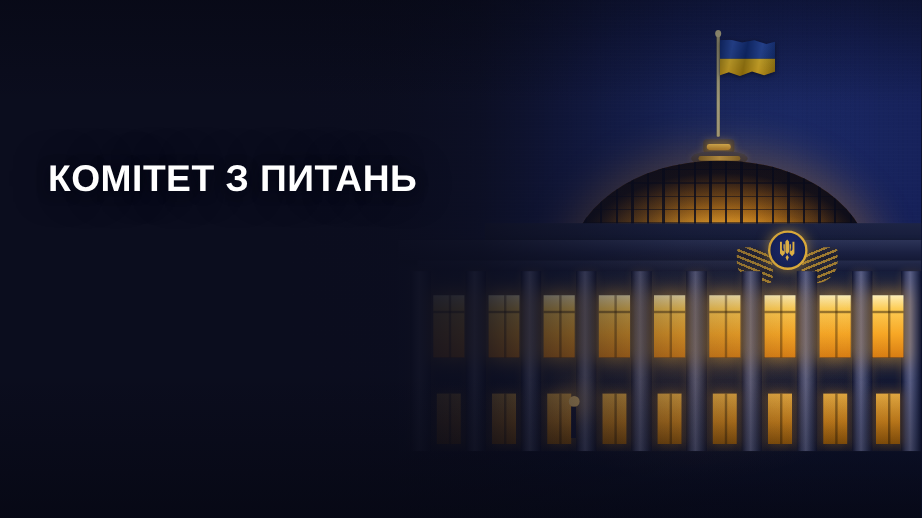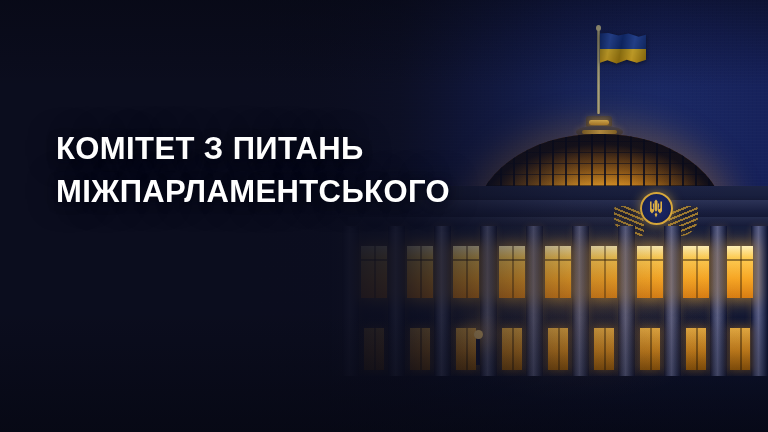--- a/index.html
+++ b/index.html
@@ -241,21 +241,20 @@
   .logo-mark { width:19px; height:23px; margin-left:7px; display:block; }
   .logo-text {
     font-size:21px; font-weight:bold; color:#ffffff;
     letter-spacing:1.2px; line-height:1;
   }
 
   .title {
     position:absolute; left:40px; top:127px;
     z-index:6;
     width:600px;
-    margin-left:16px;
   }
   .title-line {
     font-size:31px;
     font-weight:bold;
     color:#ffffff;
     letter-spacing:.4px;
     line-height:43px;
     white-space:nowrap;
     text-shadow:0 2px 10px rgba(4,6,18,.85), 0 0 28px rgba(4,6,18,.6);
   }
@@ -345,16 +344,15 @@
     <div class="lamp-post"></div>
     <div class="glow-haze"></div>
   </div>
 
   <div class="scrim"></div>
   <div class="vignette"></div>
 
 
   <div class="title">
     <div class="title-line">КОМІТЕТ З ПИТАНЬ</div>
-    <div class="title-line">МІЖПАРЛАМЕНТСЬКОГО</div>
   </div>
 
 </div>
 
 </body></html>

